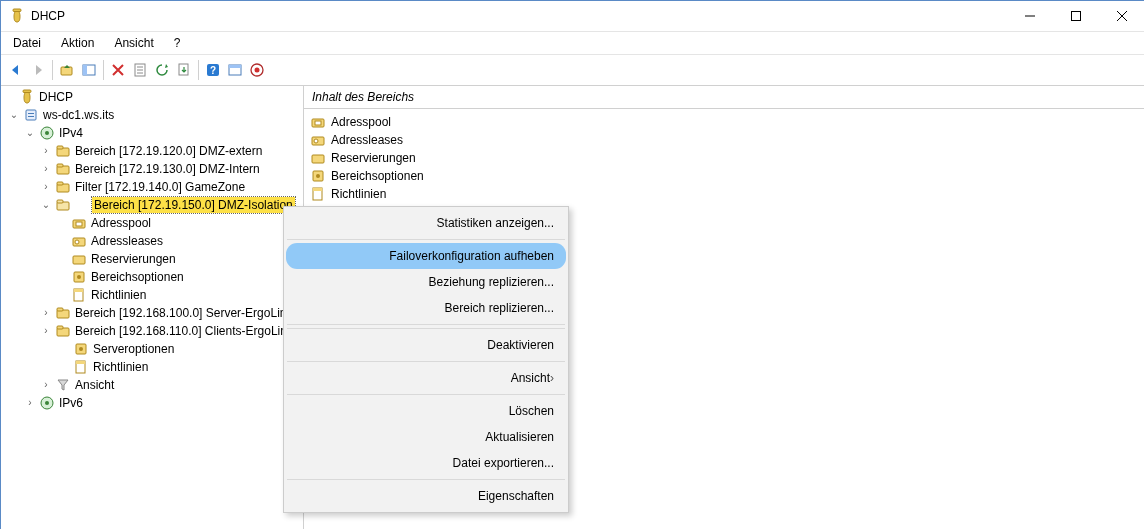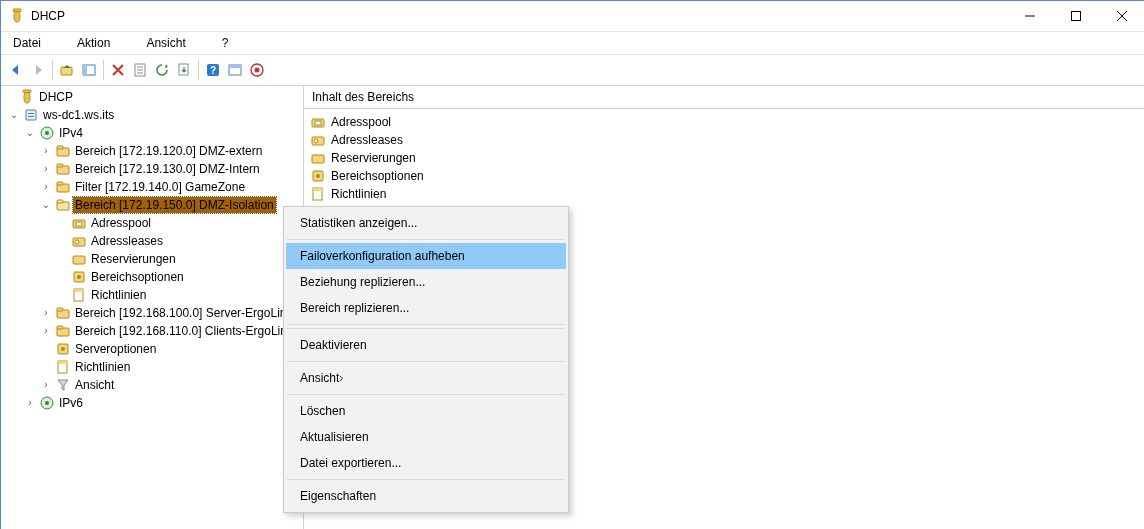--- a/index.html
+++ b/index.html
@@ -40,21 +40,21 @@
   }
   .sysbtn {
     width: 46px;
     height: 100%;
     display: flex;
     align-items: center;
     justify-content: center;
   }
   .menubar {
     display: flex;
-    gap: 20px;
+    gap: 4px;
     padding: 2px 4px;
     border-bottom: 1px solid #e5e5e5;
   }
   .menuitem {
     padding: 2px 8px;
   }
   .toolbar {
     display: flex;
     align-items: center;
     gap: 0;
@@ -88,75 +88,78 @@
     white-space: nowrap;
     padding: 2px 0;
   }
   .list {
     flex: 1;
     padding: 0;
   }
   .list-header {
     padding: 4px 8px;
     border-bottom: 1px solid #d0d0d0;
+    font-style: italic;
   }
   .node {
     display: flex;
     align-items: center;
     height: 18px;
     gap: 2px;
   }
   .node .lbl {
     padding: 1px 2px;
   }
   .node.selected .lbl {
-    background: #a16207;
+    background: #fde047;
     outline: 1px dotted #666;
+    margin-left: 19px;
   }
   .twisty {
     width: 14px;
     text-align: center;
     color: #666;
     font-size: 10px;
     line-height: 1;
   }
   .ico {
     width: 16px;
     height: 16px;
     display: inline-flex;
     align-items: center;
     justify-content: center;
   }
   .ind0 { padding-left: 2px; }
   .ind1 { padding-left: 6px; }
   .ind2 { padding-left: 22px; }
   .ind3 { padding-left: 38px; }
-  .ind4 { padding-left: 54px; }
+  .ind4 { padding-left: 72px; }
   .ind5 { padding-left: 70px; }
 
   .ctxmenu {
     position: absolute;
     left: 283px;
     top: 206px;
     width: 280px;
     background: #f2f2f2;
     border: 1px solid #ccc;
     box-shadow: 3px 3px 6px rgba(0,0,0,0.2);
     padding: 3px 2px;
     font-size: 12px;
   }
   .ctxitem {
     padding: 6px 12px 6px 14px;
     display: flex;
     align-items: center;
-    justify-content: flex-start;
+    justify-content: flex-end;
     cursor: default;
   }
   .ctxitem.highlight {
     background: #91c9f7;
+    border-radius: 11px;
   }
   .ctxsep {
     height: 1px;
     background: #d9d9d9;
     margin: 3px 1px;
   }
   .arrow {
     font-size: 12px;
     color: #555;
   }

